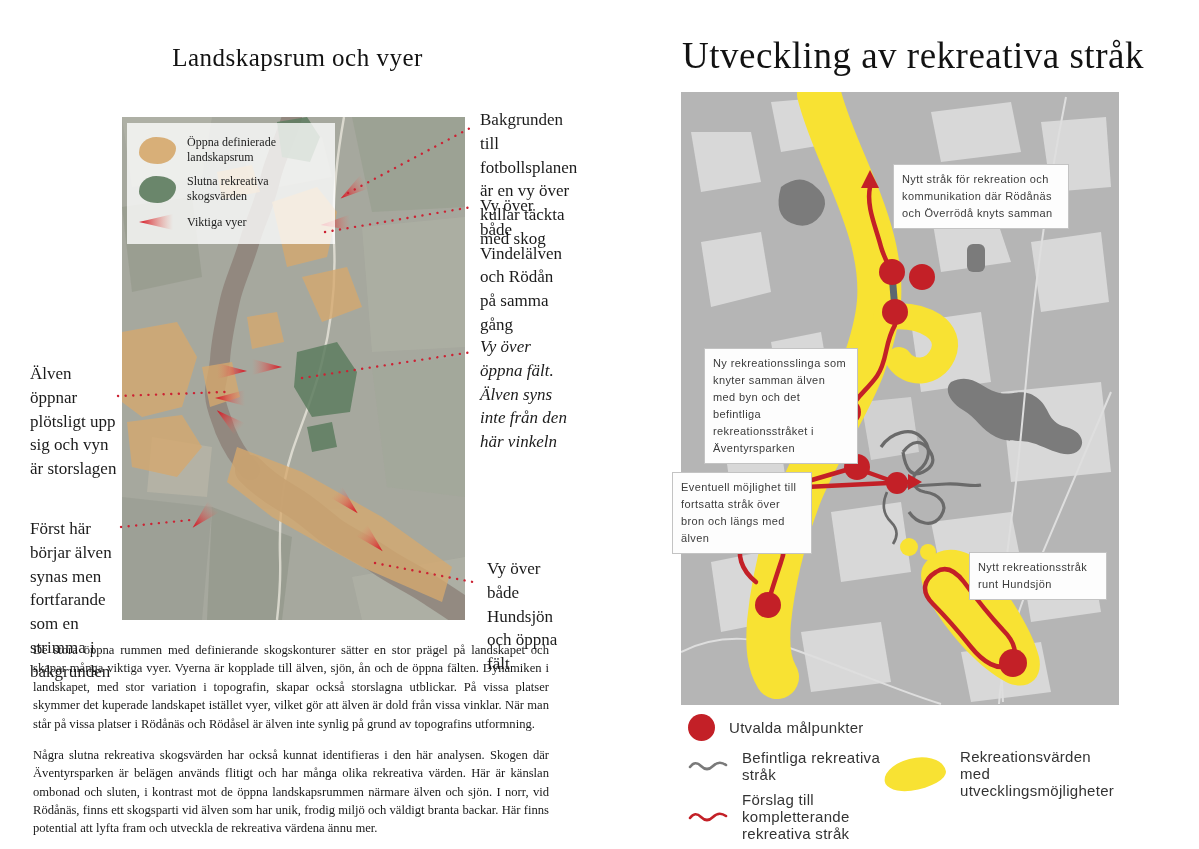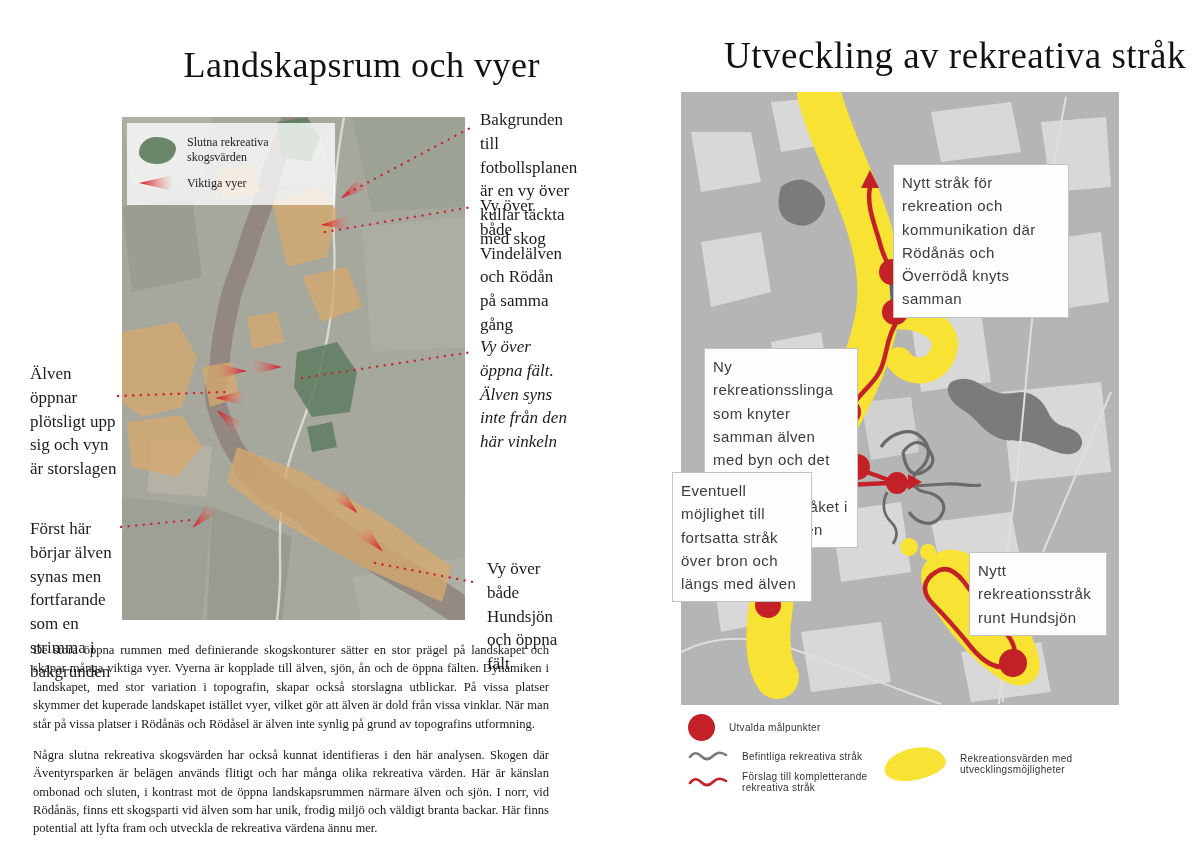--- a/index.html
+++ b/index.html
@@ -1,23 +1,23 @@
 <!DOCTYPE html>
 <html style="--accentRed: #c32027; --dottedRed: #cc2233; --mapYellow: #f8e233; --tan: #d6a96e; --forestGreen: #5e7d60; --riverGray: #90867d; --leftMapBase: #a6a89e; --rightMapBase: #b5b5b5; --rightMapLight: #d8d8d8; --rightMapDark: #7b7b7b; --grayTrail: #6a6a6a;"><head>
 <meta charset="utf-8">
 <style>
   html,body{margin:0;padding:0;background:#ffffff;}
   .page{position:relative;width:1199px;height:849px;background:#ffffff;
         font-family:"Liberation Serif",serif;overflow:hidden;}
 
   
-  .title-left{position:absolute;left:55px;top:44px;width:485px;text-align:right;
-    font-size:36px;color:#121212;letter-spacing:.5px;}
+  .title-left{position:absolute;left:55px;top:44px;width:485px;text-align:center;
+    font-size:25px;color:#121212;letter-spacing:.5px;}
   .title-right{position:absolute;left:682px;top:34px;width:470px;
-    font-size:37px;color:#121212;letter-spacing:.5px;margin-left:42px;}
+    font-size:37px;color:#121212;letter-spacing:.5px;}
 
   
   .map-left{position:absolute;left:122px;top:117px;width:343px;height:503px;}
   .leader-svg{position:absolute;left:0;top:0;width:600px;height:849px;pointer-events:none;}
 
   .legend-left{position:absolute;left:127px;top:123px;width:188px;
     background:rgba(255,255,255,.78);padding:12px 8px 4px 12px;}
   .legend-left .lrow{display:flex;align-items:center;gap:11px;margin-bottom:9px;}
   .legend-left .ltxt{font-size:12px;line-height:1.25;color:#1c1c1c;}
   .sw-blob{width:37px;height:27px;flex:0 0 auto;opacity:.92;
@@ -28,25 +28,25 @@
 
   .ann{position:absolute;font-size:17px;line-height:1.4;color:#1b1b1b;}
 
   .bodytext{position:absolute;left:33px;top:641px;width:516px;font-size:12.6px;
     line-height:1.46;color:#191919;text-align:justify;}
   .bodytext p{margin:0 0 13px 0;}
 
   
   .map-right{position:absolute;left:681px;top:92px;width:438px;height:613px;}
   .callout{position:absolute;background:#fdfdfd;border:1px solid #c3c3c3;
-    padding:6px 8px;font-family:"Liberation Sans",sans-serif;font-size:15px;
+    padding:6px 8px;font-family:"Liberation Sans",sans-serif;font-size:11px;
     line-height:1.55;letter-spacing:.4px;color:#3b3b3b;}
 
   .legend-right{position:absolute;font-family:"Liberation Sans",sans-serif;
-    font-size:10px;letter-spacing:.3px;color:#333;}
+    font-size:15px;letter-spacing:.3px;color:#333;}
   .legend-right .lrow{display:flex;align-items:center;gap:14px;margin-bottom:8px;}
   .dot-swatch{width:27px;height:27px;border-radius:50%;background:var(--accentRed);flex:0 0 auto;}
   .wave{flex:0 0 auto;}
   .yellow-swatch{width:62px;height:32px;background:var(--mapYellow);flex:0 0 auto;
     border-radius:55% 45% 60% 40%/60% 55% 45% 40%;transform:rotate(-8deg);}
 </style>
 </head>
 <body>
 
 <div class="page">
@@ -107,20 +107,24 @@
       <use href="#wedge" transform="translate(100,287) rotate(40)"></use>
       <use href="#wedge" transform="translate(125,262) rotate(180)"></use>
       <use href="#wedge" transform="translate(160,258) rotate(180)"></use>
       <use href="#wedge" transform="translate(230,402) rotate(-135)"></use>
       <use href="#wedge" transform="translate(255,440) rotate(-135)"></use>
       <use href="#wedge" transform="translate(65,405) rotate(-45)"></use>
     </g>
   </svg>
 
   <div class="legend-left">
+    <div class="lrow">
+      <span class="sw-blob sw-tan"></span>
+      <span class="ltxt">Öppna definierade landskapsrum</span>
+    </div>
     <div class="lrow">
       <span class="sw-blob sw-green"></span>
       <span class="ltxt">Slutna rekreativa skogsvärden</span>
     </div>
     <div class="lrow">
       <svg class="sw-view" viewBox="0 0 37 18">
         <defs>
             <linearGradient id="vg2" x1="0" y1="0" x2="1" y2="0">
           <stop offset="0" stop-color="#d40f1e"></stop>
               <stop offset="1" stop-color="#e87766" stop-opacity="0"></stop>

